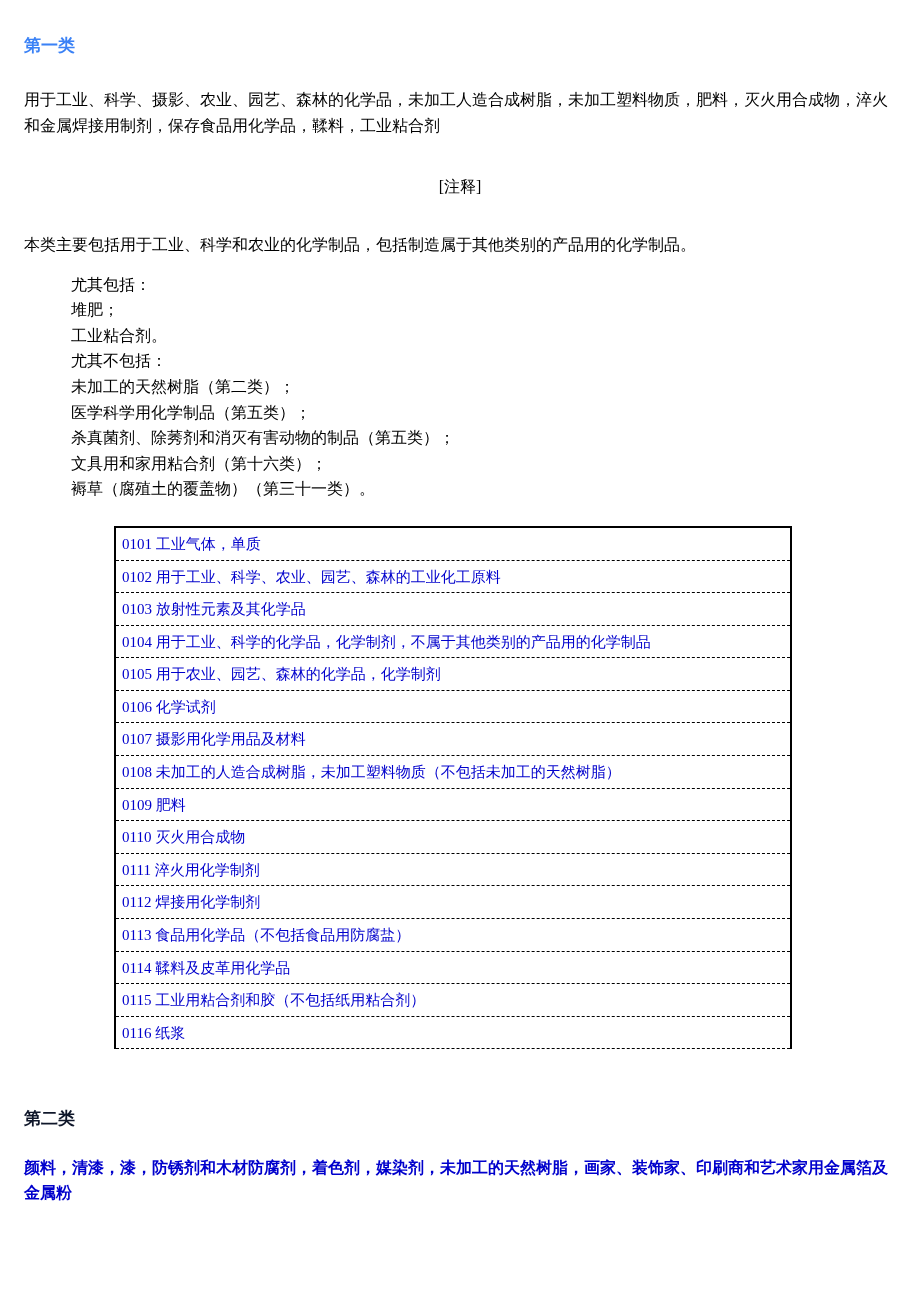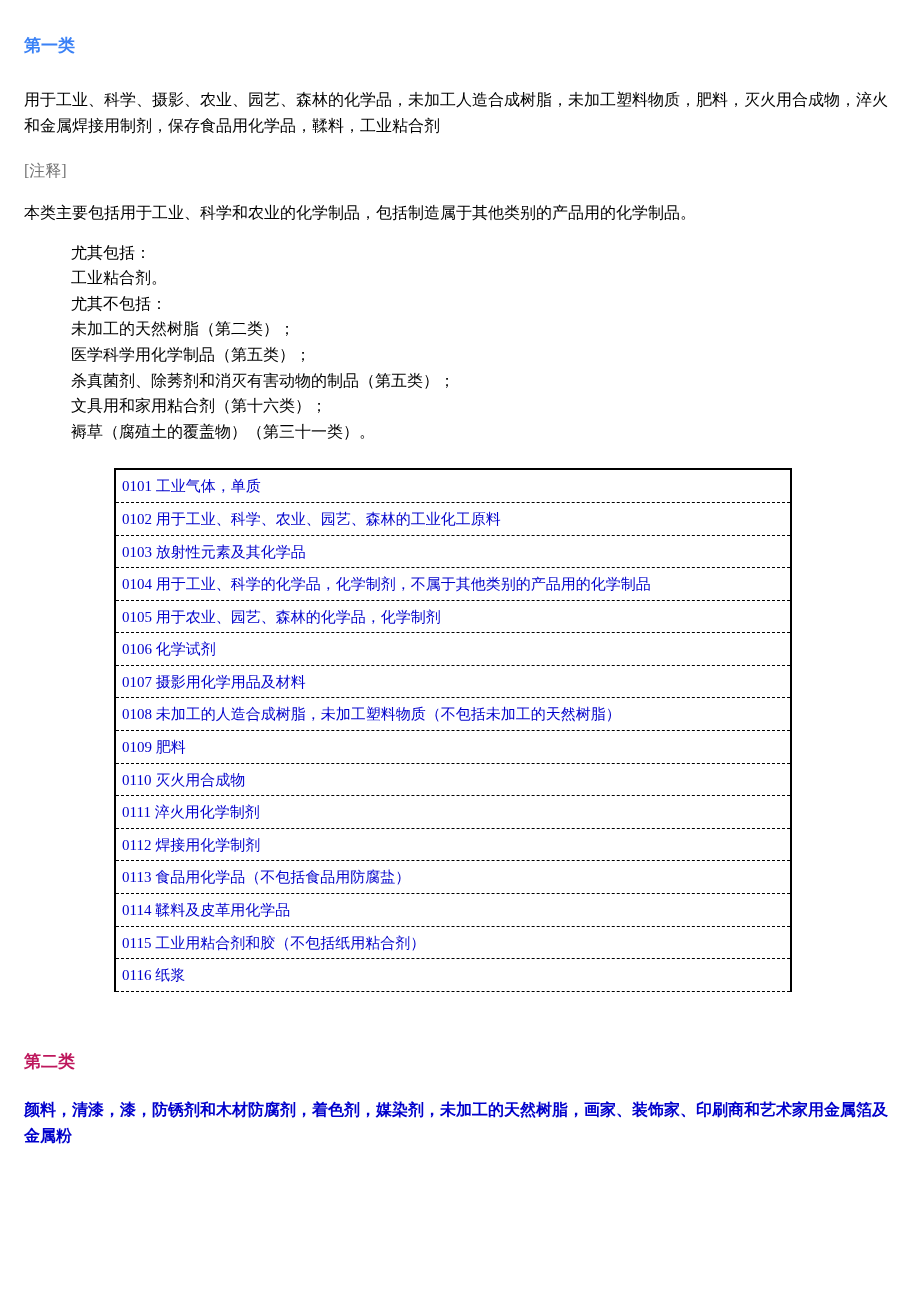--- a/index.html
+++ b/index.html
@@ -17,25 +17,26 @@
       width: 920px;
     }
     .section-title {
       color: #3b82f6;
       font-weight: bold;
       font-size: 17px;
       margin-bottom: 28px;
     }
     .description {
       color: #000000;
-      margin-bottom: 20px;
+      margin-bottom: 36px;
     }
     .annotation-label {
-      color: #737373;
-      margin-bottom: 16px;
+      color: #000000;
+      margin-bottom: 32px;
+      text-align: center;
     }
     .note-text {
       color: #000000;
       margin-bottom: 14px;
     }
     .list-block {
       color: #000000;
       margin-bottom: 24px;
     }
     .list-block div {
@@ -60,21 +61,21 @@
     }
     table td {
       padding: 3px 6px;
     }
     table a {
       color: #0000cc;
       text-decoration: none;
       font-size: 15px;
     }
     .section2-title {
-      color: #be185d;
+      color: #0f172a;
       font-weight: bold;
       font-size: 17px;
       margin-bottom: 22px;
     }
     .section2-desc {
       color: #0000cc;
       font-weight: bold;
       font-size: 16px;
       line-height: 1.6;
     }
@@ -85,20 +86,21 @@
 <div class="section-title">第一类</div>
 
 <div class="description">用于工业、科学、摄影、农业、园艺、森林的化学品，未加工人造合成树脂，未加工塑料物质，肥料，灭火用合成物，淬火和金属焊接用制剂，保存食品用化学品，鞣料，工业粘合剂</div>
 
 <div class="annotation-label">[注释]</div>
 
 <div class="note-text">本类主要包括用于工业、科学和农业的化学制品，包括制造属于其他类别的产品用的化学制品。</div>
 
 <div class="list-block">
   <div>尤其包括：</div>
+  <div>堆肥；</div>
   <div>工业粘合剂。</div>
   <div>尤其不包括：</div>
   <div>未加工的天然树脂（第二类）；</div>
   <div>医学科学用化学制品（第五类）；</div>
   <div>杀真菌剂、除莠剂和消灭有害动物的制品（第五类）；</div>
   <div>文具用和家用粘合剂（第十六类）；</div>
   <div>褥草（腐殖土的覆盖物）（第三十一类）。</div>
 </div>
 
 <div class="table-wrap">

